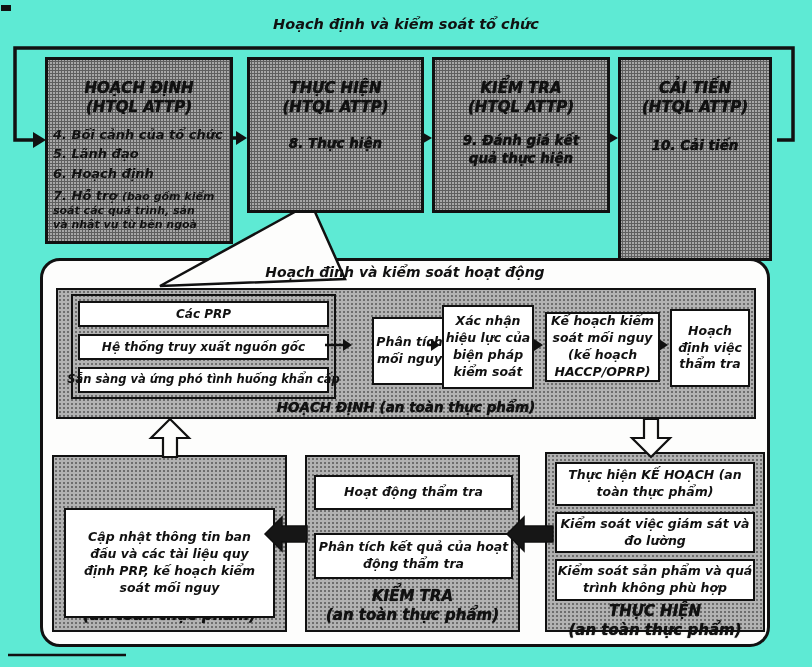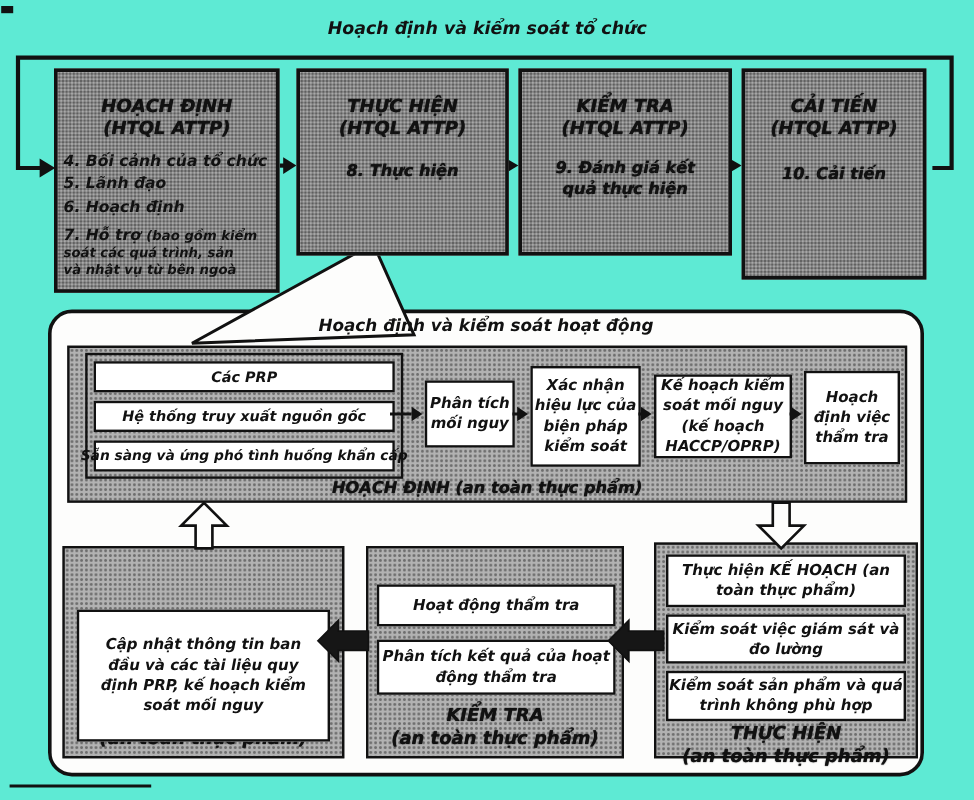--- a/index.html
+++ b/index.html
@@ -51,37 +51,37 @@
 
   <div id="ops-container" class="abs"></div>
   <div id="ops-title" class="abs">Hoạch định và kiểm soát hoạt động</div>
 
   <div class="abs grp halftone" style="left:56px;top:288px;width:700px;height:131px;">
     <div class="abs" style="left:13px;top:4px;width:265px;height:105px;border:2px solid #111;box-sizing:border-box;">
       <div class="wbox abs" style="left:5px;top:5px;width:251px;height:26px;font-size:12px;">Các PRP</div>
       <div class="wbox abs" style="left:5px;top:38px;width:251px;height:26px;font-size:12px;">Hệ thống truy xuất nguồn gốc</div>
       <div class="wbox abs" style="left:5px;top:71px;width:251px;height:26px;font-size:11.5px;white-space:nowrap;">Sẵn sàng và ứng phó tình huống khẩn cấp</div>
     </div>
-    <div class="wbox abs" style="left:296px;top:27px;width:75px;height:56px;">Phân tích mối nguy</div>
+    <div class="wbox abs" style="left:314px;top:27px;width:75px;height:68px;">Phân tích mối nguy</div>
     <div class="wbox abs" style="left:384px;top:15px;width:92px;height:84px;">Xác nhận hiệu lực của biện pháp kiểm soát</div>
     <div class="wbox abs" style="left:487px;top:22px;width:115px;height:70px;">Kế hoạch kiểm soát mối nguy (kế hoạch HACCP/OPRP)</div>
     <div class="wbox abs" style="left:612px;top:19px;width:80px;height:78px;">Hoạch định việc thẩm tra</div>
     <div class="rowlabel">HOẠCH ĐỊNH (an toàn thực phẩm)</div>
   </div>
 
   <div class="abs grp halftone" style="left:52px;top:455px;width:235px;height:177px;">
     <div class="wbox abs" style="left:10px;top:16px;width:211px;height:110px;padding:0 14px;margin-top:35px;">Cập nhật thông tin ban đầu và các tài liệu quy định PRP, kế hoạch kiểm soát mối nguy</div>
     <div class="grplabel" style="top:130px;">
       <div>HÀNH ĐỘNG</div>
       <div>(an toàn thực phẩm)</div>
     </div>
   </div>
 
   <div class="abs grp halftone" style="left:305px;top:455px;width:215px;height:177px;">
-    <div class="wbox abs" style="left:7px;top:30px;width:199px;height:35px;">Hoạt động thẩm tra</div>
+    <div class="wbox abs" style="left:7px;top:18px;width:199px;height:35px;">Hoạt động thẩm tra</div>
     <div class="wbox abs" style="left:7px;top:76px;width:199px;height:46px;">Phân tích kết quả của hoạt động thẩm tra</div>
     <div class="grplabel" style="top:130px;">
       <div>KIỂM TRA</div>
       <div>(an toàn thực phẩm)</div>
     </div>
   </div>
 
   <div class="abs grp halftone" style="left:545px;top:452px;width:220px;height:180px;">
     <div class="wbox abs" style="left:8px;top:8px;width:200px;height:44px;">Thực hiện KẾ HOẠCH (an toàn thực phẩm)</div>
     <div class="wbox abs" style="left:8px;top:58px;width:200px;height:41px;">Kiểm soát việc giám sát và đo lường</div>
@@ -150,21 +150,21 @@
   </div>
 
   <div class="abs topbox halftone-dark" style="left:432px;top:57px;width:178px;height:156px;">
     <div class="ttl">
       <div>KIỂM TRA</div>
       <div>(HTQL ATTP)</div>
     </div>
     <div class="step" style="margin-top:14px;padding:0 16px;line-height:1.4;">9. Đánh giá kết quả thực hiện</div>
   </div>
 
-  <div class="abs topbox halftone-dark" style="left:618px;top:57px;width:154px;height:176px;">
+  <div class="abs topbox halftone-dark" style="left:618px;top:57px;width:154px;height:204px;">
     <div class="ttl">
       <div>CẢI TIẾN</div>
       <div>(HTQL ATTP)</div>
     </div>
     <div class="step" style="margin-top:20px;">10. Cải tiến</div>
   </div>
 
 </div>
 
 </body></html>

